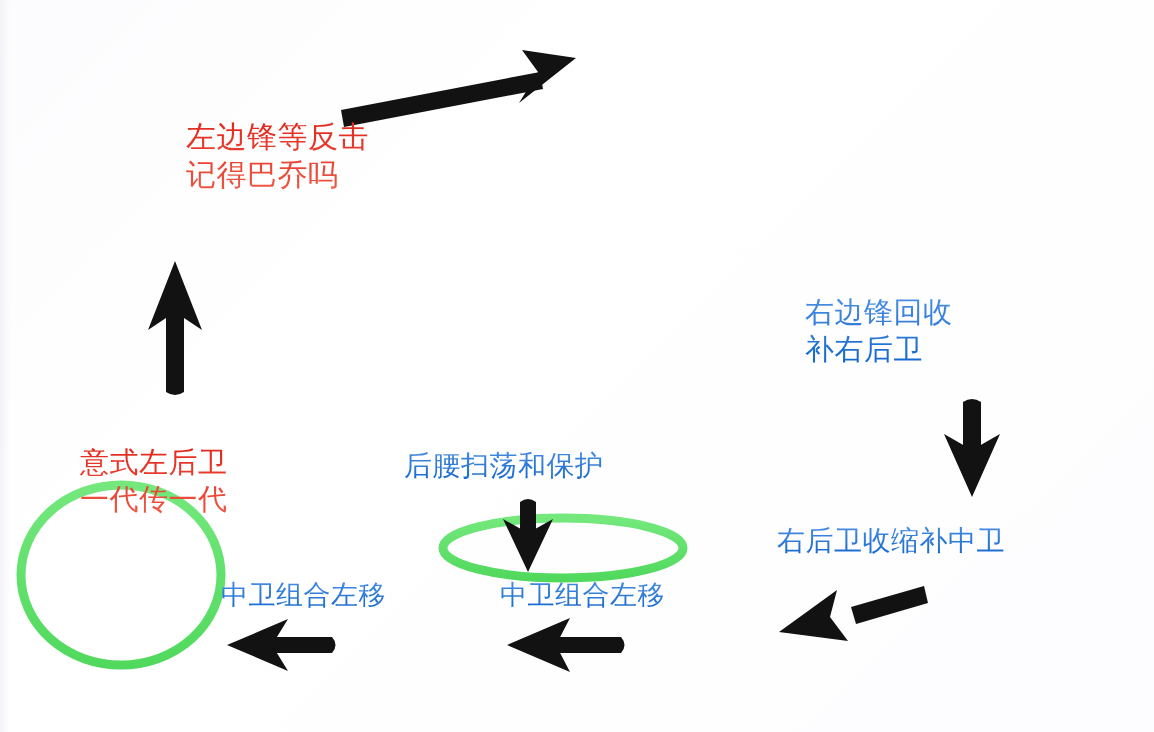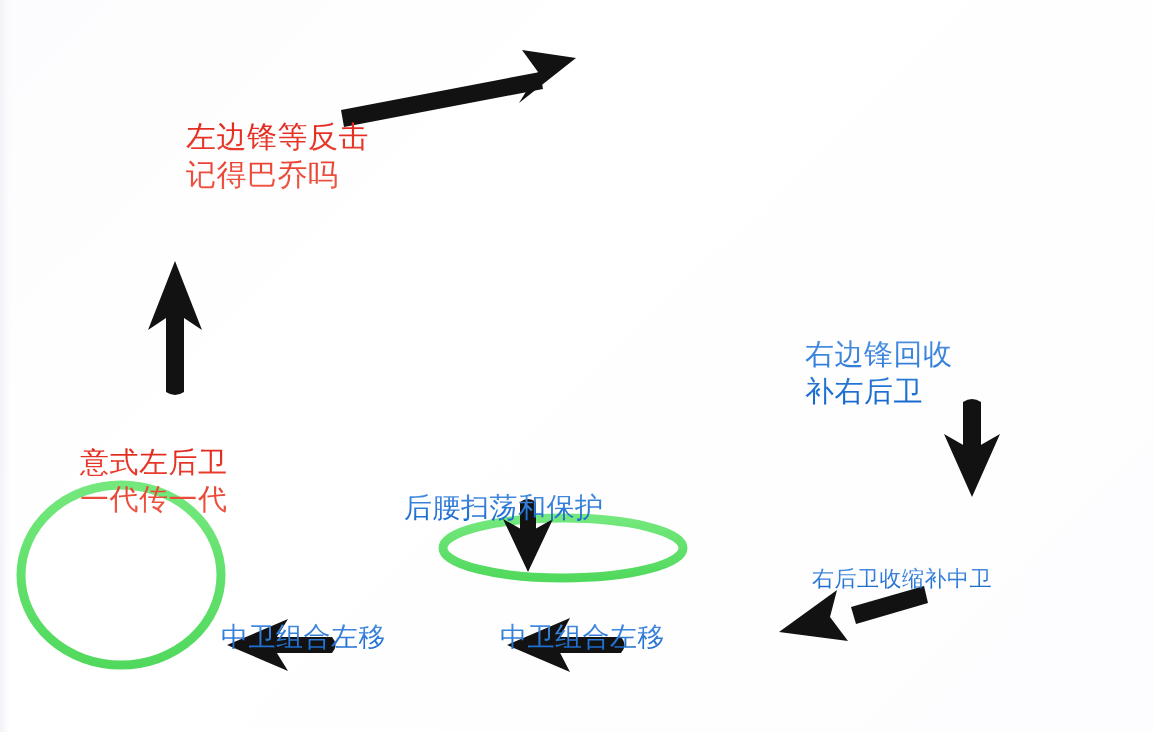--- a/index.html
+++ b/index.html
@@ -39,21 +39,20 @@
     background-clip: text;
     -webkit-text-fill-color: transparent;
     text-shadow: none;
   }
   .anno-blue {
     background: linear-gradient(180deg, #4c90e2 0%, #0f64cc 100%);
     -webkit-background-clip: text;
     background-clip: text;
     -webkit-text-fill-color: transparent;
     color: #1f72d6;
-    margin-top: 42px;
   }
   .shape-layer {
     position: absolute;
     left: 0; top: 0;
     width: 1154px;
     height: 732px;
     pointer-events: none;
   }
 </style>
 </head>
@@ -117,19 +116,19 @@
 记得巴乔吗</div>
 
   <div class="anno anno-blue" style="left:805px; top:294px; font-size:29px;">右边锋回收
 补右后卫</div>
 
   <div class="anno anno-red" style="left:80px; top:404px; font-size:29px;margin-top:40px;">意式左后卫
 一代传一代</div>
 
   <div class="anno anno-blue" style="left:404px; top:448px; font-size:28px;">后腰扫荡和保护</div>
 
-  <div class="anno anno-blue" style="left:812px; top:523px; font-size:22px;">右后卫收缩补中卫</div>
+  <div class="anno anno-blue" style="left:777px; top:523px; font-size:28px;">右后卫收缩补中卫</div>
 
   <div class="anno anno-blue" style="left:221px; top:578px; font-size:27px;">中卫组合左移</div>
 
   <div class="anno anno-blue" style="left:500px; top:578px; font-size:27px;">中卫组合左移</div>
 
 </div>
 
 </body></html>

